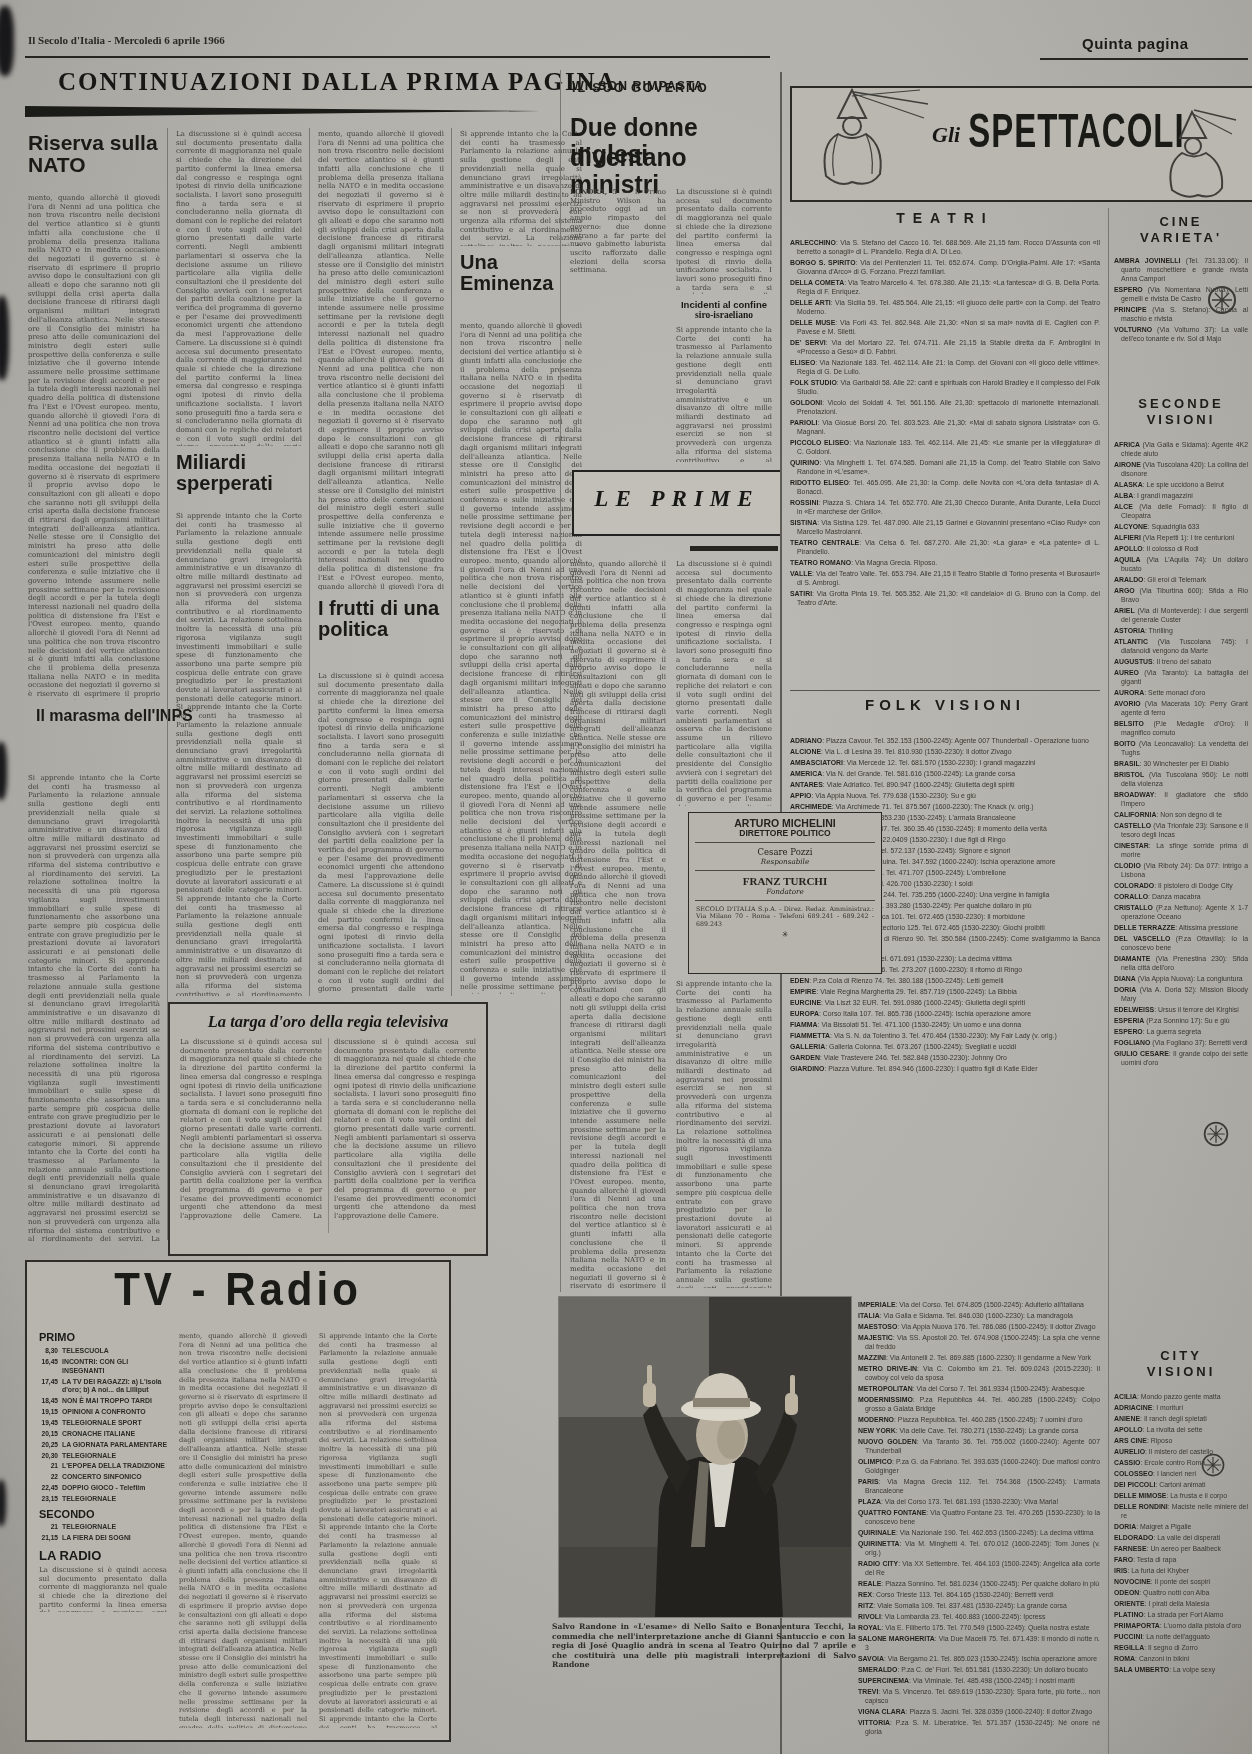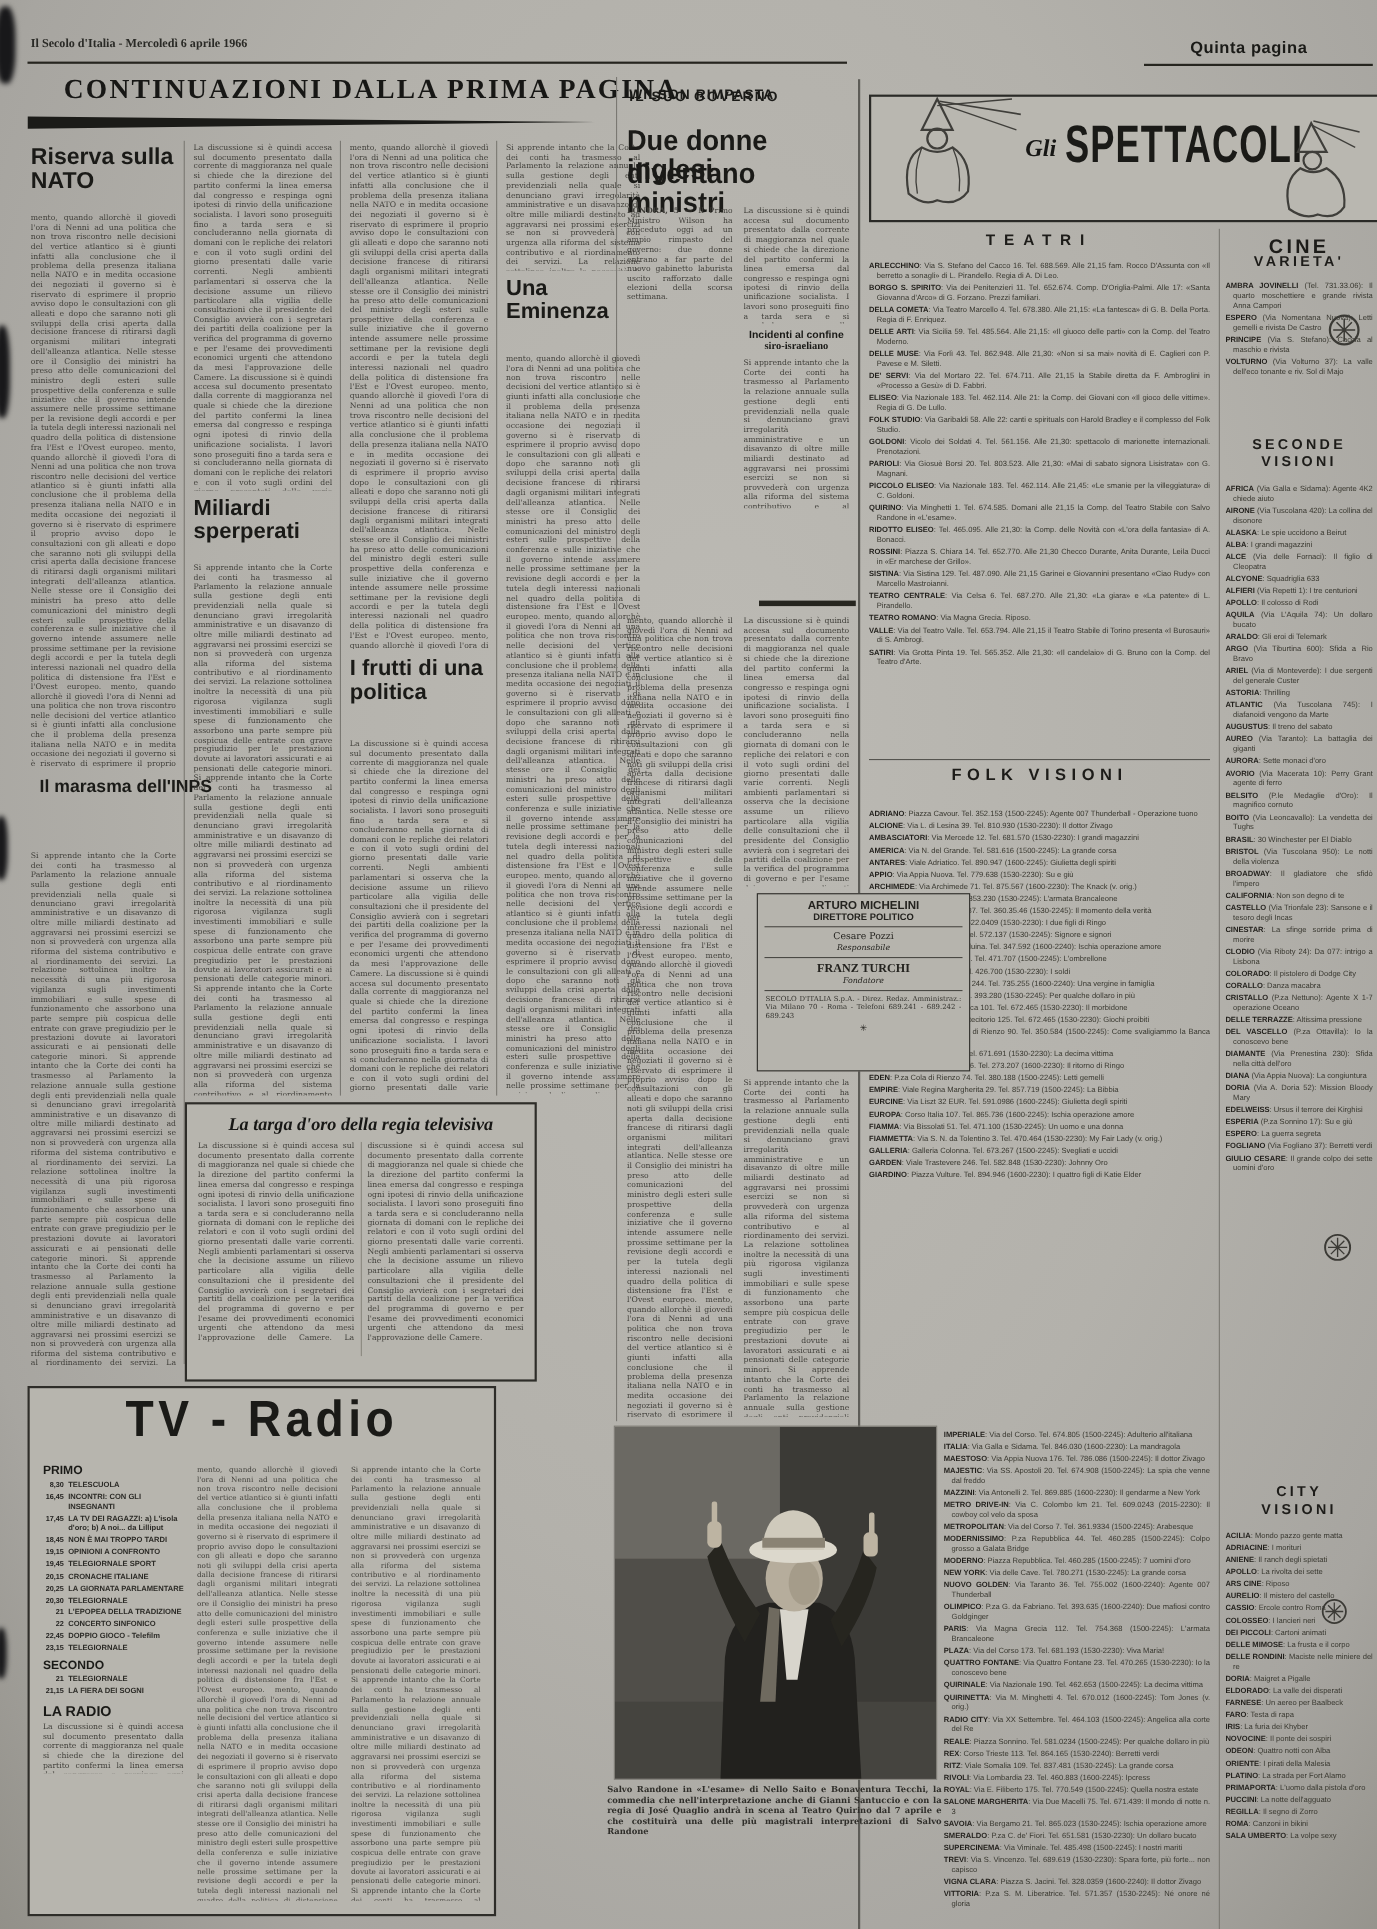--- a/index.html
+++ b/index.html
@@ -162,20 +162,23 @@
   <div class="abs hd" style="left:570px;top:144px;width:210px;font-size:26px;transform:scaleX(.95);transform-origin:left;">diventano ministri</div>
 
   <div class="abs body" style="left:570px;top:188px;width:96px;height:274px;">
     <b>LONDRA, 5 — </b><span>Il Primo Ministro Wilson ha proceduto oggi ad un ampio rimpasto del governo: due donne entrano a far parte del nuovo gabinetto laburista uscito rafforzato dalle elezioni della scorsa settimana.</span>
   </div>
   <div class="abs body" style="left:676px;top:188px;width:96px;height:106px;">La discussione si è quindi accesa sul documento presentato dalla corrente di maggioranza nel quale si chiede che la direzione del partito confermi la linea emersa dal congresso e respinga ogni ipotesi di rinvio della unificazione socialista. I lavori sono proseguiti fino a tarda sera e si concluderanno nella giornata di domani con le repliche dei relatori e con il voto sugli ordini del giorno presentati dalle varie correnti. Negli ambienti parlamentari si osserva che la decisione assume un rilievo particolare alla vigilia delle consultazioni che il presidente del Consiglio avvierà con i segretari dei partiti della coalizione per la verifica del programma di governo e per l'esame dei provvedimenti economici urgenti che attendono da mesi l'approvazione delle Camere.</div>
   <div class="abs hd" style="left:672px;top:300px;width:104px;font-size:9.5px;text-align:center;">Incidenti al confine</div>
   <div class="abs hd" style="left:672px;top:311px;width:104px;font-size:9.5px;text-align:center;font-family:Liberation Serif, serif;">siro-israeliano</div>
   <div class="abs body" style="left:676px;top:326px;width:96px;height:136px;">Si apprende intanto che la Corte dei conti ha trasmesso al Parlamento la relazione annuale sulla gestione degli enti previdenziali nella quale si denunciano gravi irregolarità amministrative e un disavanzo di oltre mille miliardi destinato ad aggravarsi nei prossimi esercizi se non si provvederà con urgenza alla riforma del sistema contributivo e al riordinamento dei servizi. La relazione sottolinea inoltre la necessità di una più rigorosa vigilanza sugli investimenti immobiliari e sulle spese di funzionamento che assorbono una parte sempre più cospicua delle entrate con grave pregiudizio per le prestazioni dovute ai lavoratori assicurati e ai pensionati delle categorie minori.</div>
 
+  <div class="abs" style="left:572px;top:470px;width:206px;height:62px;border:2.5px solid #222220;background:#c1bfb8;">
+    <div class="serifhd" style="font-style:italic;font-size:23px;letter-spacing:7px;text-align:center;margin-top:14px;filter:blur(.2px);">LE PRIME</div>
+  </div>
   <div class="hrule" style="left:690px;top:546px;width:88px;height:5px;"></div>
 
   <div class="abs body" style="left:570px;top:560px;width:96px;height:728px;">mento, quando allorchè il giovedì l'ora di Nenni ad una politica che non trova riscontro nelle decisioni del vertice atlantico si è giunti infatti alla conclusione che il problema della presenza italiana nella NATO e in medita occasione dei negoziati il governo si è riservato di esprimere il proprio avviso dopo le consultazioni con gli alleati e dopo che saranno noti gli sviluppi della crisi aperta dalla decisione francese di ritirarsi dagli organismi militari integrati dell'alleanza atlantica. Nelle stesse ore il Consiglio dei ministri ha preso atto delle comunicazioni del ministro degli esteri sulle prospettive della conferenza e sulle iniziative che il governo intende assumere nelle prossime settimane per la revisione degli accordi e per la tutela degli interessi nazionali nel quadro della politica di distensione fra l'Est e l'Ovest europeo. mento, quando allorchè il giovedì l'ora di Nenni ad una politica che non trova riscontro nelle decisioni del vertice atlantico si è giunti infatti alla conclusione che il problema della presenza italiana nella NATO e in medita occasione dei negoziati il governo si è riservato di esprimere il proprio avviso dopo le consultazioni con gli alleati e dopo che saranno noti gli sviluppi della crisi aperta dalla decisione francese di ritirarsi dagli organismi militari integrati dell'alleanza atlantica. Nelle stesse ore il Consiglio dei ministri ha preso atto delle comunicazioni del ministro degli esteri sulle prospettive della conferenza e sulle iniziative che il governo intende assumere nelle prossime settimane per la revisione degli accordi e per la tutela degli interessi nazionali nel quadro della politica di distensione fra l'Est e l'Ovest europeo. mento, quando allorchè il giovedì l'ora di Nenni ad una politica che non trova riscontro nelle decisioni del vertice atlantico si è giunti infatti alla conclusione che il problema della presenza italiana nella NATO e in medita occasione dei negoziati il governo si è riservato di esprimere il proprio avviso dopo le consultazioni con gli alleati e dopo che saranno noti gli sviluppi della crisi aperta dalla decisione francese di ritirarsi dagli organismi militari integrati dell'alleanza atlantica. Nelle stesse ore il Consiglio dei ministri ha preso atto delle comunicazioni del ministro degli esteri sulle prospettive della conferenza e sulle iniziative che il governo intende assumere nelle prossime settimane per la revisione degli accordi e per la tutela degli interessi nazionali nel quadro della politica di distensione fra l'Est e l'Ovest europeo.</div>
   <div class="abs body" style="left:676px;top:560px;width:96px;height:246px;">La discussione si è quindi accesa sul documento presentato dalla corrente di maggioranza nel quale si chiede che la direzione del partito confermi la linea emersa dal congresso e respinga ogni ipotesi di rinvio della unificazione socialista. I lavori sono proseguiti fino a tarda sera e si concluderanno nella giornata di domani con le repliche dei relatori e con il voto sugli ordini del giorno presentati dalle varie correnti. Negli ambienti parlamentari si osserva che la decisione assume un rilievo particolare alla vigilia delle consultazioni che il presidente del Consiglio avvierà con i segretari dei partiti della coalizione per la verifica del programma di governo e per l'esame dei provvedimenti economici urgenti che attendono da mesi l'approvazione delle Camere. La discussione si è quindi accesa sul documento presentato dalla corrente di maggioranza nel quale si chiede che la direzione del partito confermi la linea emersa dal congresso e respinga ogni ipotesi di rinvio della unificazione socialista. I lavori sono proseguiti fino a tarda sera e si concluderanno nella giornata di domani con le repliche dei relatori e con il voto sugli ordini del giorno presentati dalle varie correnti. Negli ambienti parlamentari si osserva che la decisione assume un rilievo particolare alla vigilia delle consultazioni che il presidente del Consiglio avvierà con i segretari dei partiti della coalizione per la verifica del programma di governo e per l'esame dei provvedimenti economici urgenti che attendono da mesi l'approvazione delle Camere.</div>
   <div class="abs body" style="left:676px;top:980px;width:96px;height:308px;">Si apprende intanto che la Corte dei conti ha trasmesso al Parlamento la relazione annuale sulla gestione degli enti previdenziali nella quale si denunciano gravi irregolarità amministrative e un disavanzo di oltre mille miliardi destinato ad aggravarsi nei prossimi esercizi se non si provvederà con urgenza alla riforma del sistema contributivo e al riordinamento dei servizi. La relazione sottolinea inoltre la necessità di una più rigorosa vigilanza sugli investimenti immobiliari e sulle spese di funzionamento che assorbono una parte sempre più cospicua delle entrate con grave pregiudizio per le prestazioni dovute ai lavoratori assicurati e ai pensionati delle categorie minori. Si apprende intanto che la Corte dei conti ha trasmesso al Parlamento la relazione annuale sulla gestione degli enti previdenziali nella quale si denunciano gravi irregolarità amministrative e un disavanzo di oltre mille miliardi destinato ad aggravarsi nei prossimi esercizi se non si provvederà con urgenza alla riforma del sistema contributivo e al riordinamento dei servizi. La relazione sottolinea inoltre la necessità di una più rigorosa vigilanza sugli investimenti immobiliari e sulle spese di funzionamento che assorbono una parte sempre più cospicua delle entrate con grave pregiudizio per le prestazioni dovute ai lavoratori assicurati e ai pensionati delle categorie minori.</div>
 
   <div class="abs" style="left:688px;top:812px;width:192px;height:160px;border:1.5px solid #2b2a26;background:#b6b4ad;z-index:5;">
     <div class="imp hd" style="font-size:10.5px;margin-top:5px;text-align:center;">ARTURO MICHELINI</div>
     <div class="imp hd" style="font-size:8.5px;text-align:center;">DIRETTORE POLITICO</div>
     <div class="imp-rule"></div>
@@ -332,21 +335,21 @@
       <div class="li"><b>SAVOIA</b><span>: Via Bergamo 21. Tel. 865.023 (1530-2245): Ischia operazione amore</span></div>
       <div class="li"><b>SMERALDO</b><span>: P.za C. de' Fiori. Tel. 651.581 (1530-2230): Un dollaro bucato</span></div>
       <div class="li"><b>SUPERCINEMA</b><span>: Via Viminale. Tel. 485.498 (1500-2245): I nostri mariti</span></div>
       <div class="li"><b>TREVI</b><span>: Via S. Vincenzo. Tel. 689.619 (1530-2230): Spara forte, più forte... non capisco</span></div>
       <div class="li"><b>VIGNA CLARA</b><span>: Piazza S. Jacini. Tel. 328.0359 (1600-2240): Il dottor Zivago</span></div>
       <div class="li"><b>VITTORIA</b><span>: P.za S. M. Liberatrice. Tel. 571.357 (1530-2245): Né onore né gloria</span></div>
     </div>
 
   <div class="vrule" style="left:1108px;top:208px;height:1546px;"></div>
 
-  <div class="abs shead" style="left:1114px;top:214px;width:134px;font-size:18px;letter-spacing:3px;">CINE</div>
+  <div class="abs shead" style="left:1114px;top:214px;width:134px;font-size:13px;letter-spacing:3px;">CINE</div>
   <div class="abs shead" style="left:1114px;top:230px;width:134px;font-size:13px;letter-spacing:3px;">VARIETA'</div>
   <div class="abs list" style="left:1114px;top:256px;width:134px;height:132px;">
 
   <div class="li"><b>AMBRA JOVINELLI</b><span> (Tel. 731.33.06): Il quarto moschettiere e grande rivista Anna Campori</span></div>
       <div class="li"><b>ESPERO</b><span> (Via Nomentana Nuova): Letti gemelli e rivista De Castro</span></div>
       <div class="li"><b>PRINCIPE</b><span> (Via S. Stefano): Caccia al maschio e rivista</span></div>
       <div class="li"><b>VOLTURNO</b><span> (Via Volturno 37): La valle dell'eco tonante e riv. Sol di Majo</span></div>
     </div>
   <svg class="medal" style="left:1206px;top:284px;" width="32" height="32" viewBox="0 0 32 32">
     <circle cx="16" cy="16" r="13" fill="none" stroke="#3b3a35" stroke-width="2"></circle>

